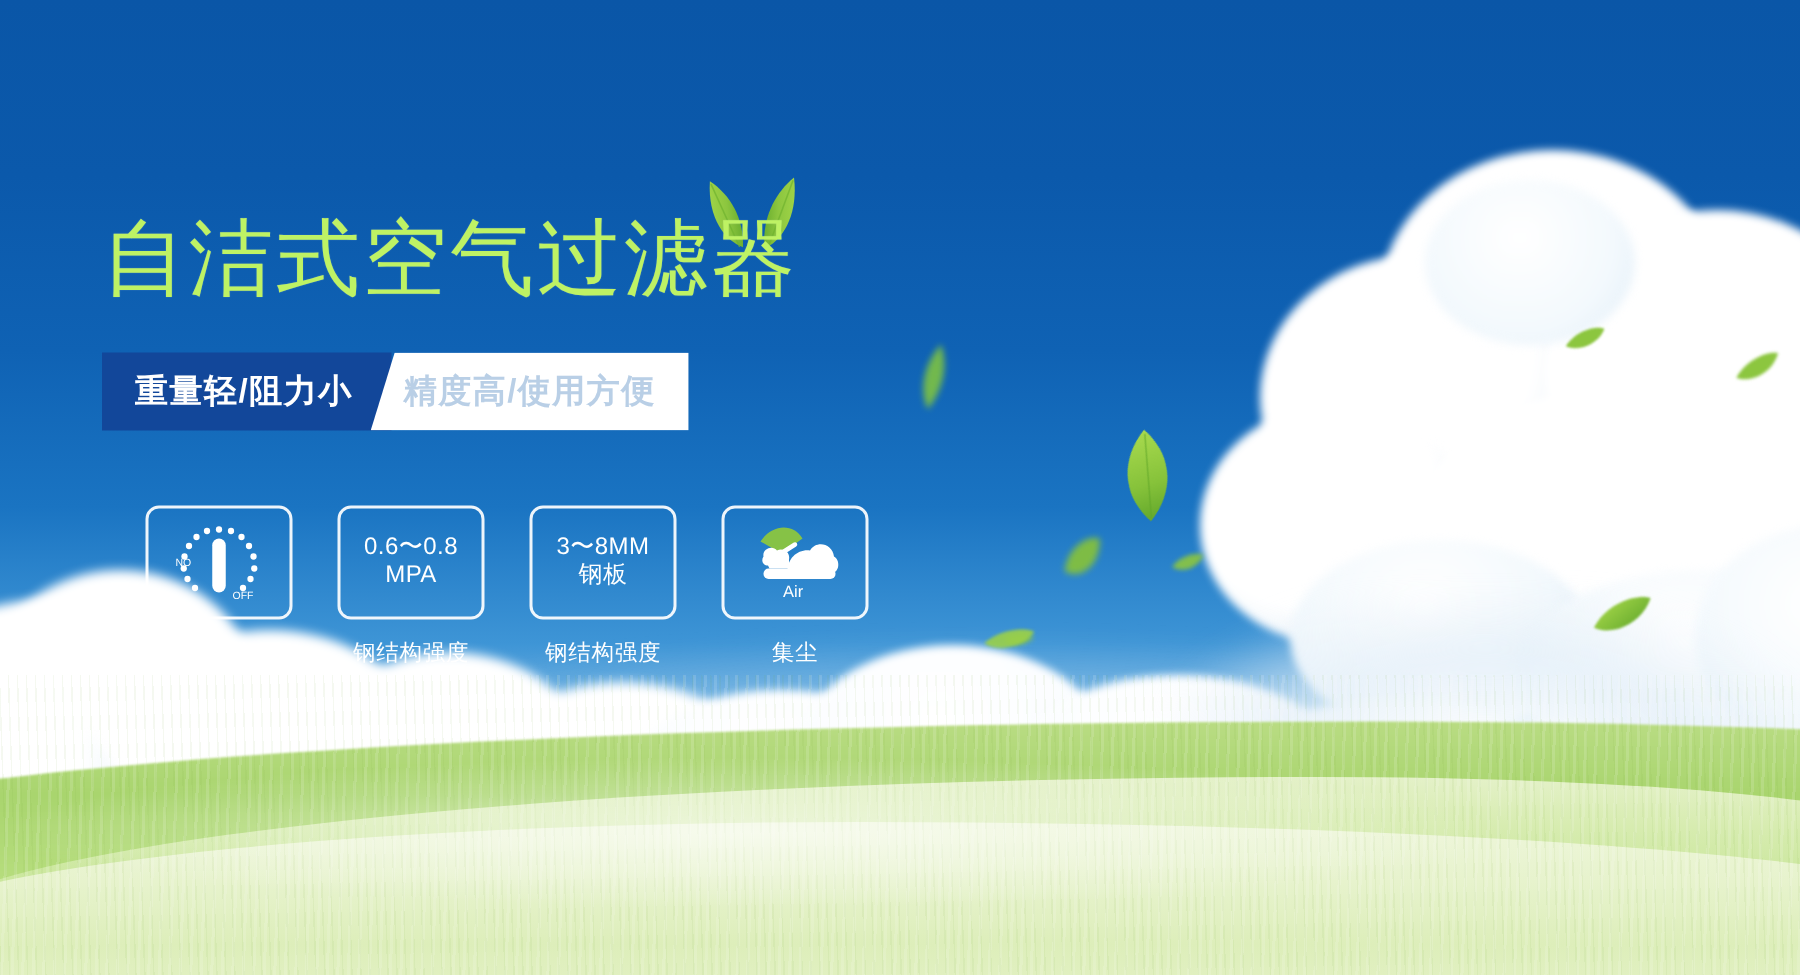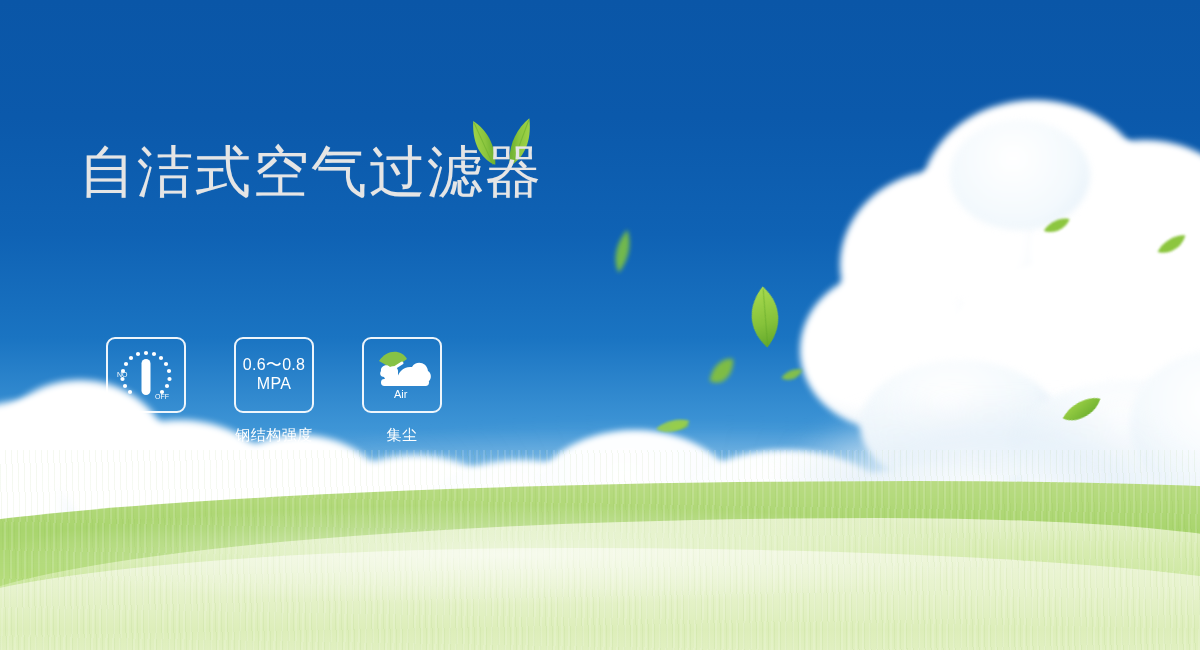--- a/index.html
+++ b/index.html
@@ -97,25 +97,24 @@
 
   
   .leaf{position:absolute;}
   .leaf svg{display:block;width:100%;height:100%;}
 
   
   .title{
     position:absolute;left:68px;top:144px;
     font-size:56px;line-height:1;
     letter-spacing:2px;
-    color:#e5e5e5;
+    color:#bef264;
     font-weight:300;
     white-space:nowrap;
     text-shadow:0 0 1px rgba(255,255,255,.25);
-    margin-left:11px;
   }
 
   
   .subbar{position:absolute;left:68px;top:235px;height:52px;display:flex;}
   .sub-left{
     position:relative;
     background:#12479a;
     height:52px;
     display:flex;align-items:center;
     padding:0 26px 0 22px;
@@ -131,21 +130,21 @@
     margin-left:-14px;
     color:#b9cfe6;
     font-size:22px;letter-spacing:1px;font-weight:700;
     clip-path:polygon(16px 0,100% 0,100% 100%,0 100%);
   }
 
   
   .features{position:absolute;left:82px;top:337px;display:flex;gap:0;}
   .feat{width:128px;display:flex;flex-direction:column;align-items:center;}
   .feat-box{
-    width:80px;height:76px;
+    width:98px;height:76px;
     border:2px solid rgba(255,255,255,.92);
     border-radius:9px;
     display:flex;flex-direction:column;align-items:center;justify-content:center;
     color:#ffffff;
   }
   .feat-label{
     margin-top:13px;
     color:#ffffff;
     font-size:15px;letter-spacing:.5px;
     white-space:nowrap;
@@ -289,20 +288,24 @@
       </svg>
   </div>
   <div class="leaf" style="left:655px;top:418px;width:36px;height:16px;transform:rotate(-6deg);filter:blur(1.2px);opacity:.9;">
     <svg viewBox="0 0 36 16">
         <path d="M1 9 C12 1 29 1 35 5 C26 15 8 16 1 9 Z" fill="#9ad04a"></path>
       </svg>
   </div>
 
   <div class="title">自洁式空气过滤器</div>
 
+  <div class="subbar">
+    <div class="sub-left">重量轻/阻力小</div>
+    <div class="sub-right">精度高/使用方便</div>
+  </div>
 
   <div class="features">
 
     <div class="feat">
       <div class="feat-box">
         <svg width="62" height="58" viewBox="0 0 62 58">
           <g fill="#ffffff">
             <circle cx="31" cy="7" r="2.1"></circle>
             <circle cx="39" cy="8" r="2.1"></circle>
             <circle cx="46" cy="12" r="2.1"></circle>
@@ -331,20 +334,29 @@
       <div class="feat-box">
         <div class="txt-icon">
           <span>0.6〜0.8</span>
           <span class="l2">MPA</span>
         </div>
       </div>
       <div class="feat-label">钢结构强度</div>
     </div>
 
 
+    <div class="feat">
+      <div class="feat-box">
+        <div class="txt-icon">
+          <span>3〜8MM</span>
+          <span class="l2">钢板</span>
+        </div>
+      </div>
+      <div class="feat-label">钢结构强度</div>
+    </div>
 
     <div class="feat">
       <div class="feat-box">
         <svg width="62" height="56" viewBox="0 0 62 56">
           <path d="M8 14 C16 2 30 2 36 12 L22 22 Z" fill="#8cc63f" opacity=".95"></path>
           <path d="M26 34 C26 25 33 19 41 20 C45 13 56 15 57 24 C61 26 61 34 56 35 L28 35 Z" fill="#ffffff"></path>
           <path d="M13 30 C10 30 8 27 10 24 C9 19 16 16 19 20 C23 18 28 21 27 26 L27 32 L14 32 Z" fill="#ffffff"></path>
           <path d="M20 23 L31 16" stroke="#ffffff" stroke-width="3" stroke-linecap="round" fill="none"></path>
           <rect x="10" y="32" width="48" height="7" rx="3.4" fill="#ffffff"></rect>
           <text x="23" y="51" font-family="Liberation Sans, sans-serif" font-size="11" fill="#ffffff">Air</text>

